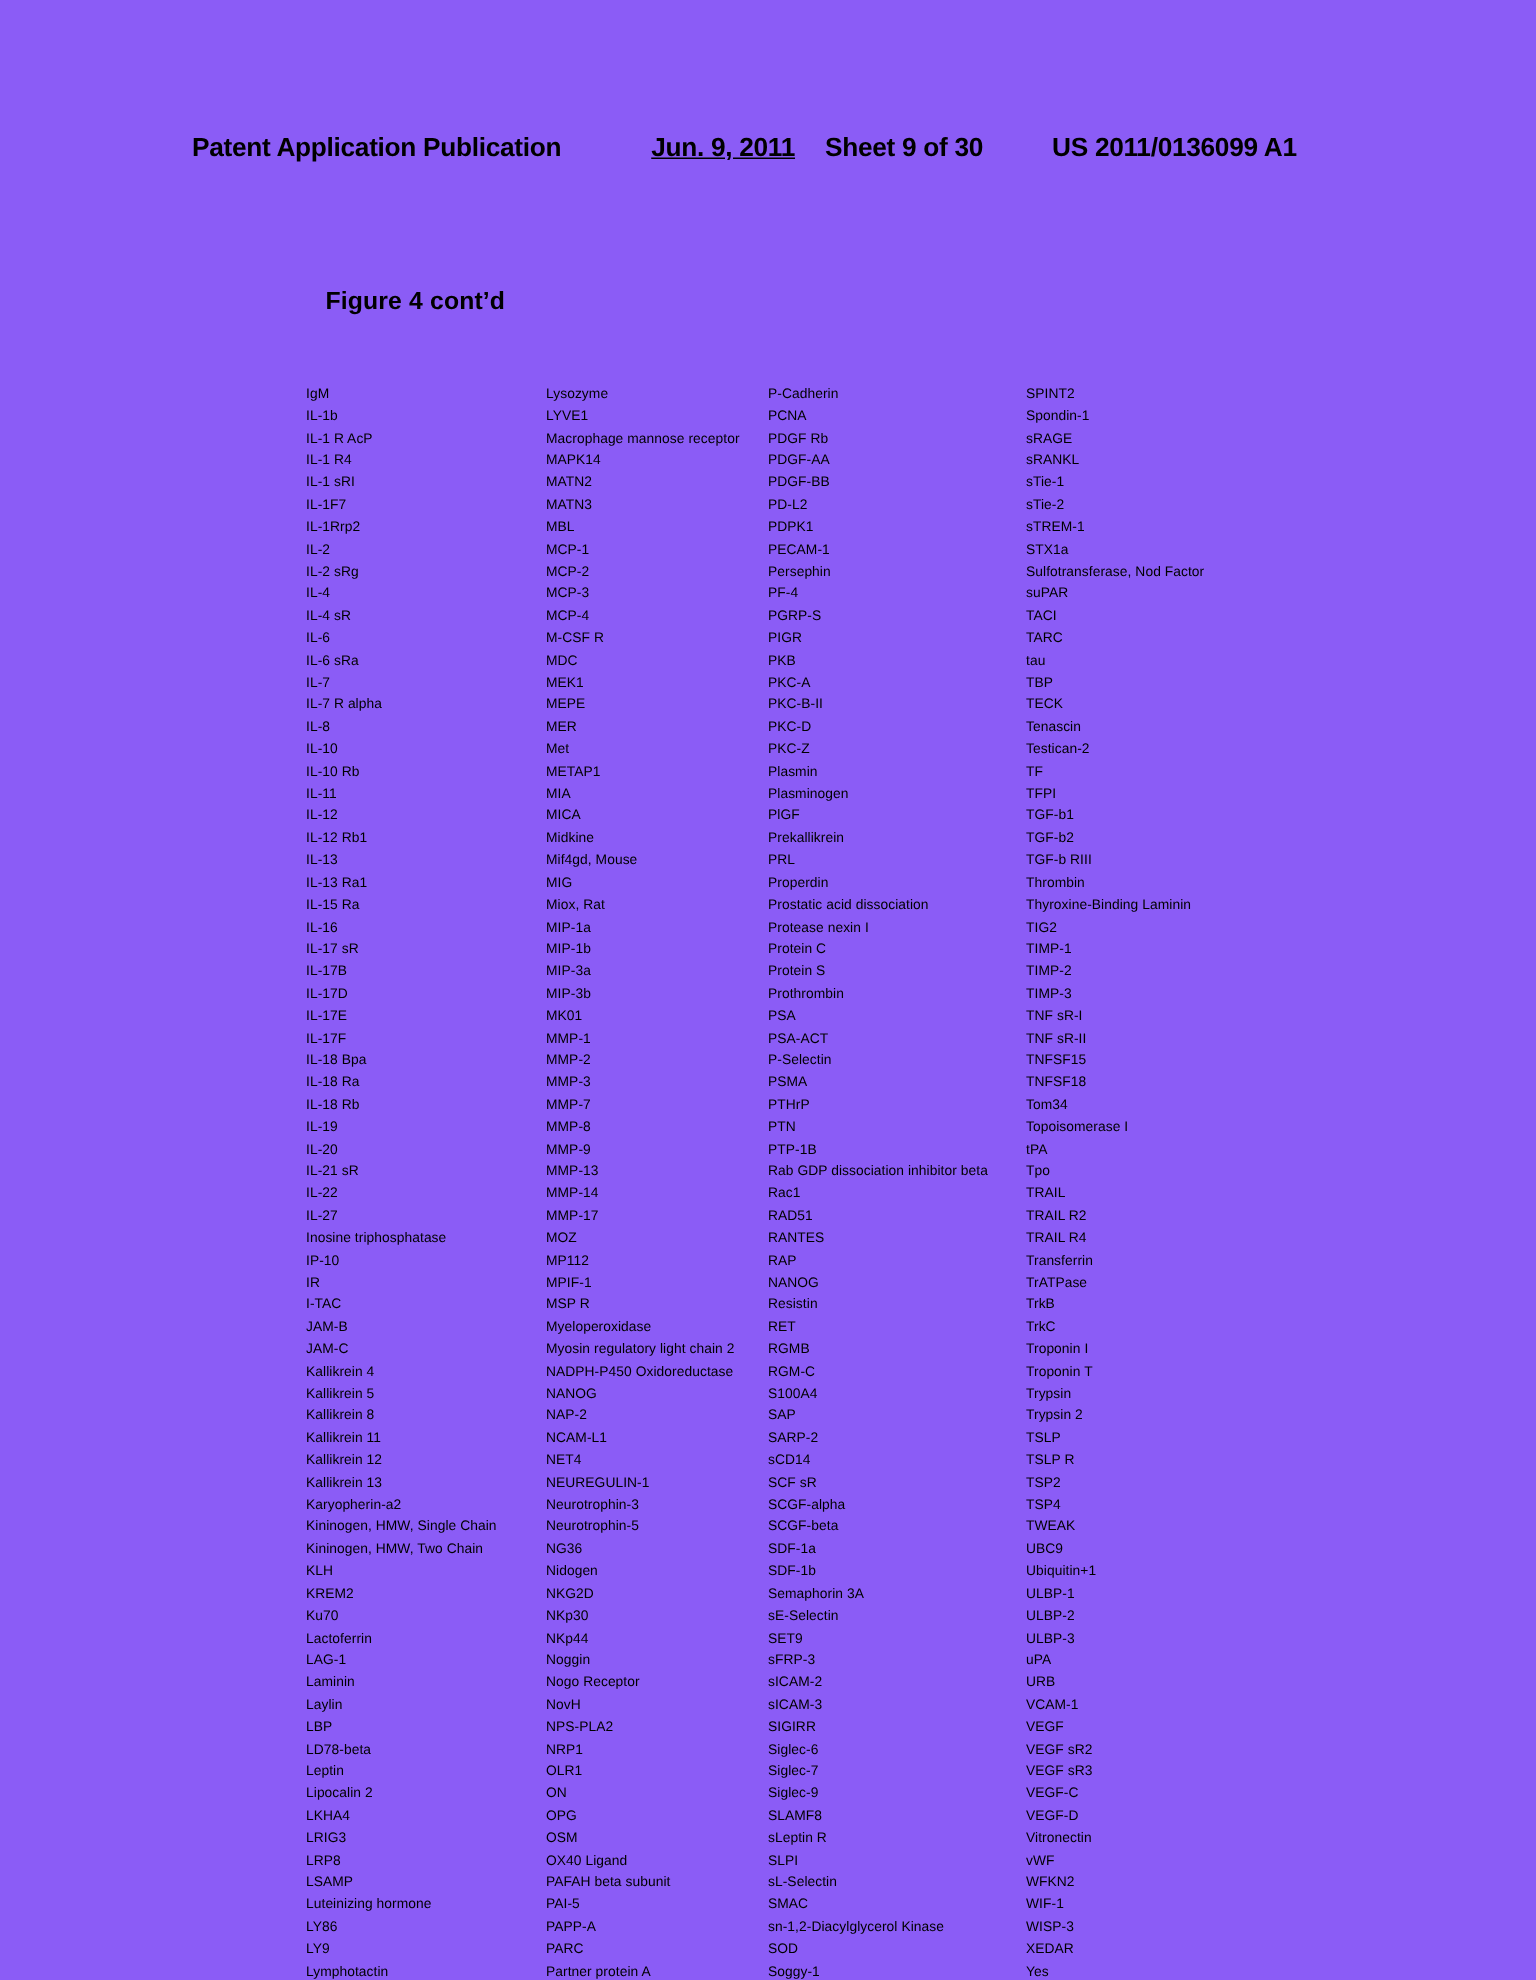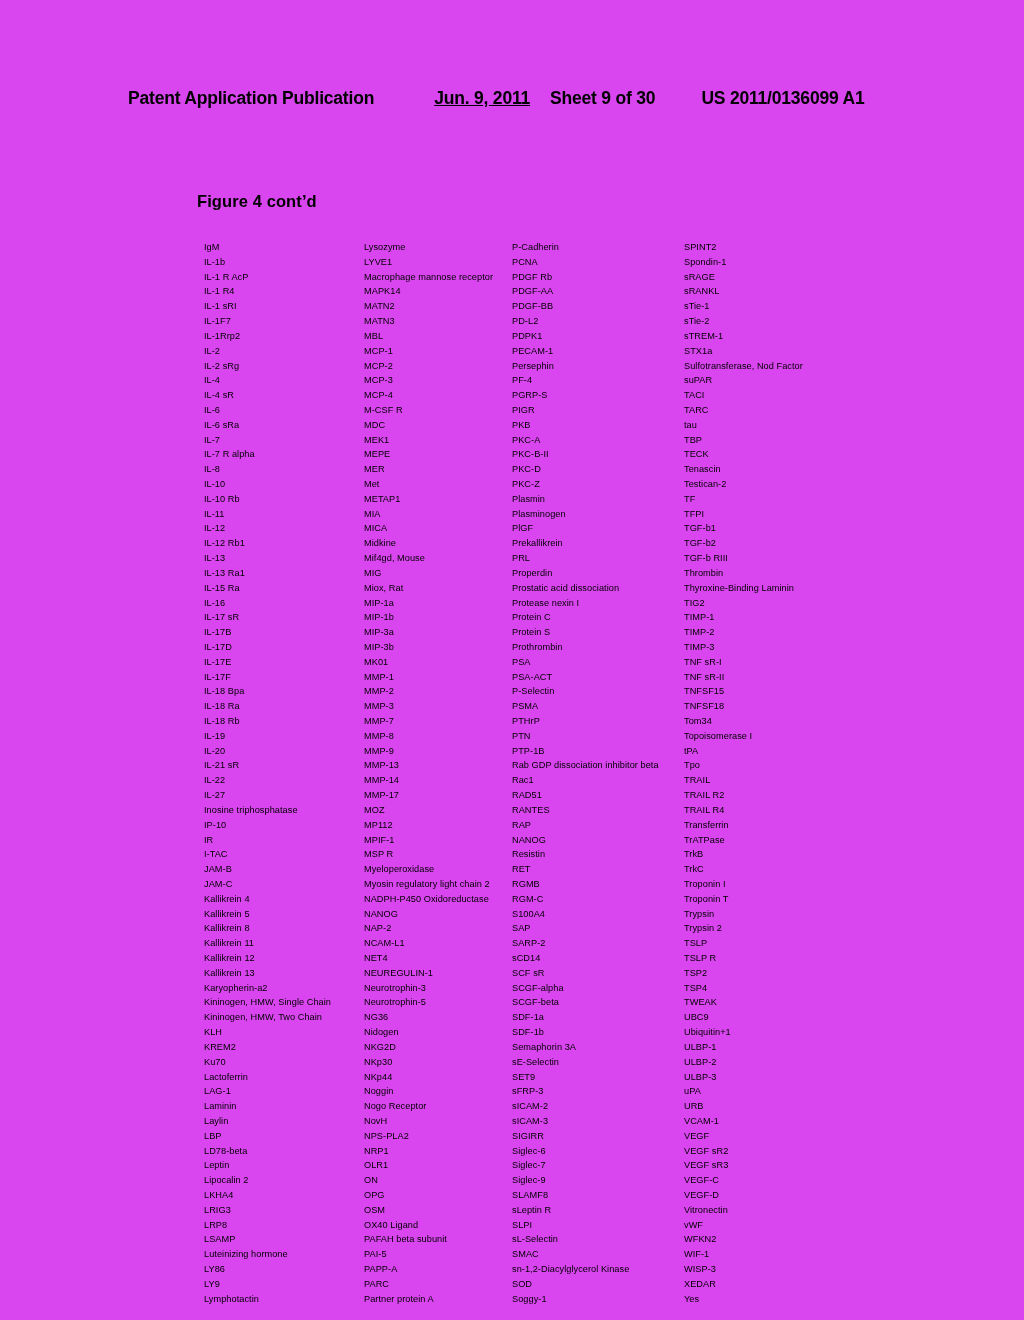--- a/index.html
+++ b/index.html
@@ -13,21 +13,21 @@
     font-family: "Liberation Sans", sans-serif;
     color: #000000;
     position: relative;
     overflow: hidden;
   }
   .page {
     position: absolute;
     left: 0; top: 0;
     width: 1024px;
     height: 1320px;
-    background: #d946ef;
+    background: #8b5cf6;
   }
   .header {
     position: absolute;
     left: 128px;
     top: 88px;
     width: 760px;
     display: flex;
     align-items: baseline;
     font-weight: bold;
     font-size: 17.5px;
@@ -39,31 +39,31 @@
   }
   .header .spacer-a { width: 60px; flex: 0 0 auto; }
   .header .date { flex: 0 0 auto; text-decoration: underline; }
   .header .spacer-b { width: 20px; flex: 0 0 auto; }
   .header .sheet { flex: 0 0 auto; }
   .header .spacer-c { width: 46px; flex: 0 0 auto; }
   .header .docnum { flex: 0 0 auto; }
 
   .figure-title {
     position: absolute;
-    left: 197px;
+    left: 217px;
     top: 192px;
     font-size: 16.5px;
     font-weight: bold;
     letter-spacing: 0.1px;
   }
 
   .list-area {
     position: absolute;
     left: 204px;
-    top: 240px;
+    top: 255px;
     width: 720px;
     display: flex;
     align-items: center;
   }
   .col {
     font-size: 9.2px;
     line-height: 14.82px;
     white-space: nowrap;
     letter-spacing: 0.05px;
   }

